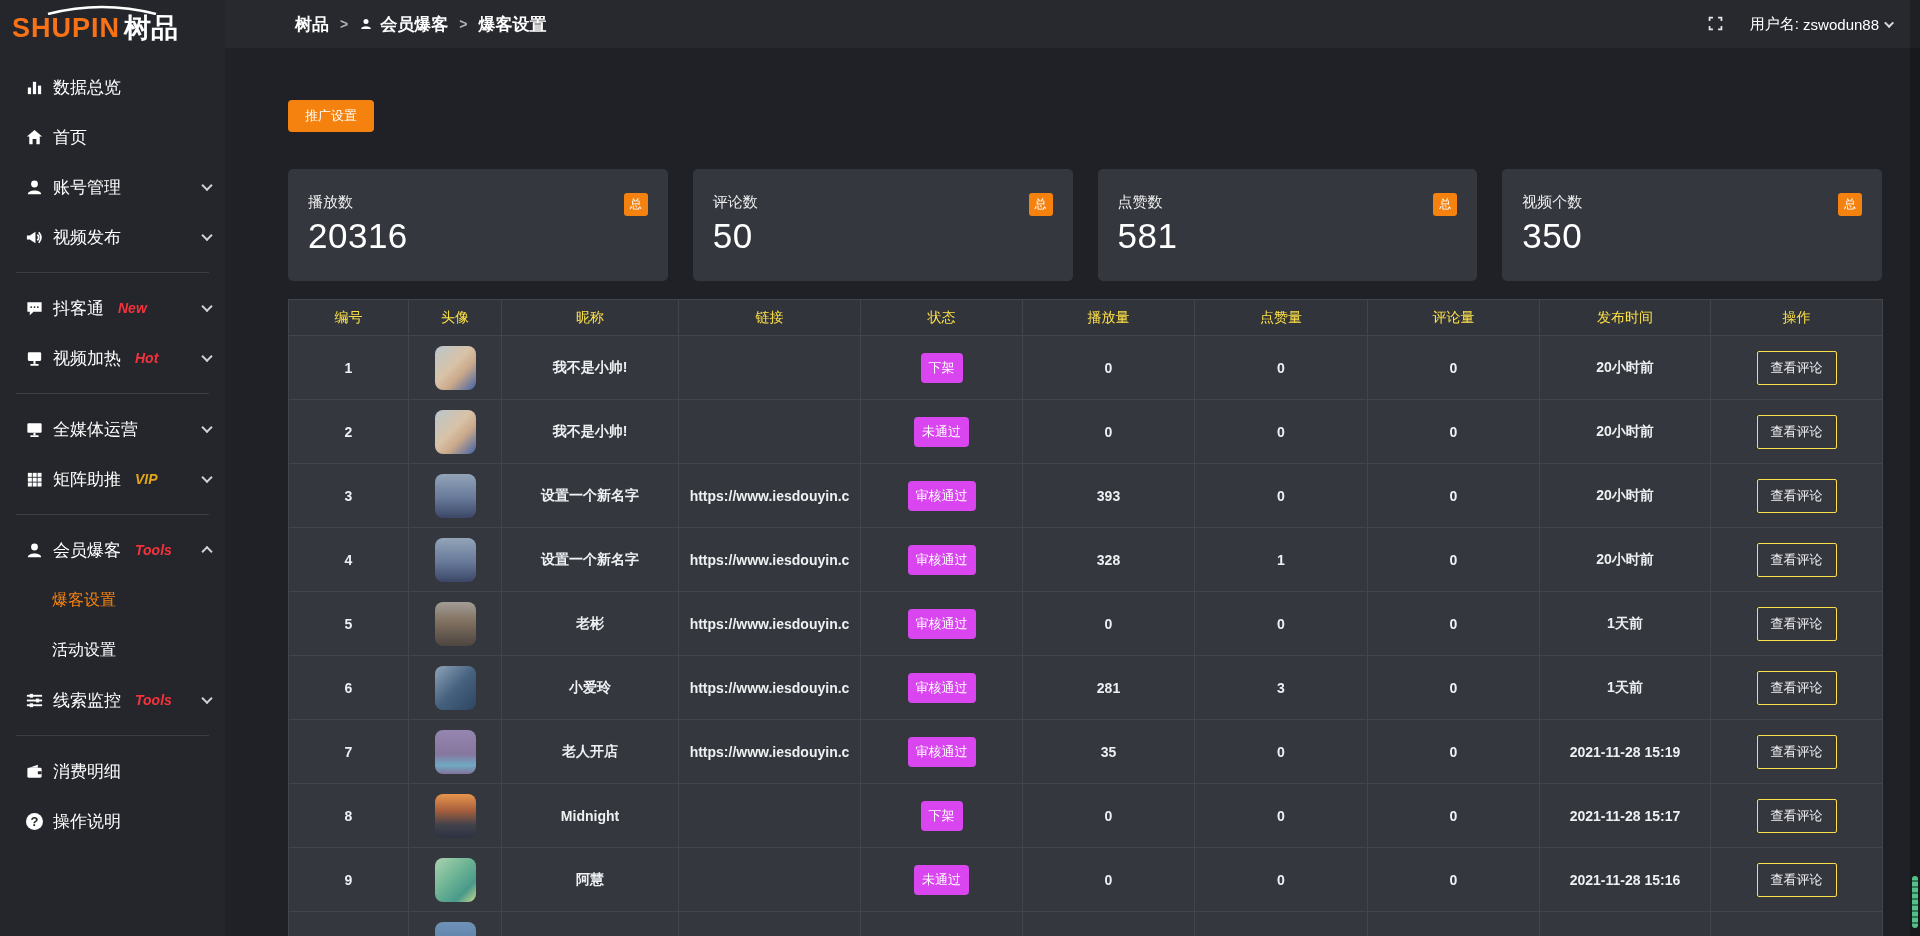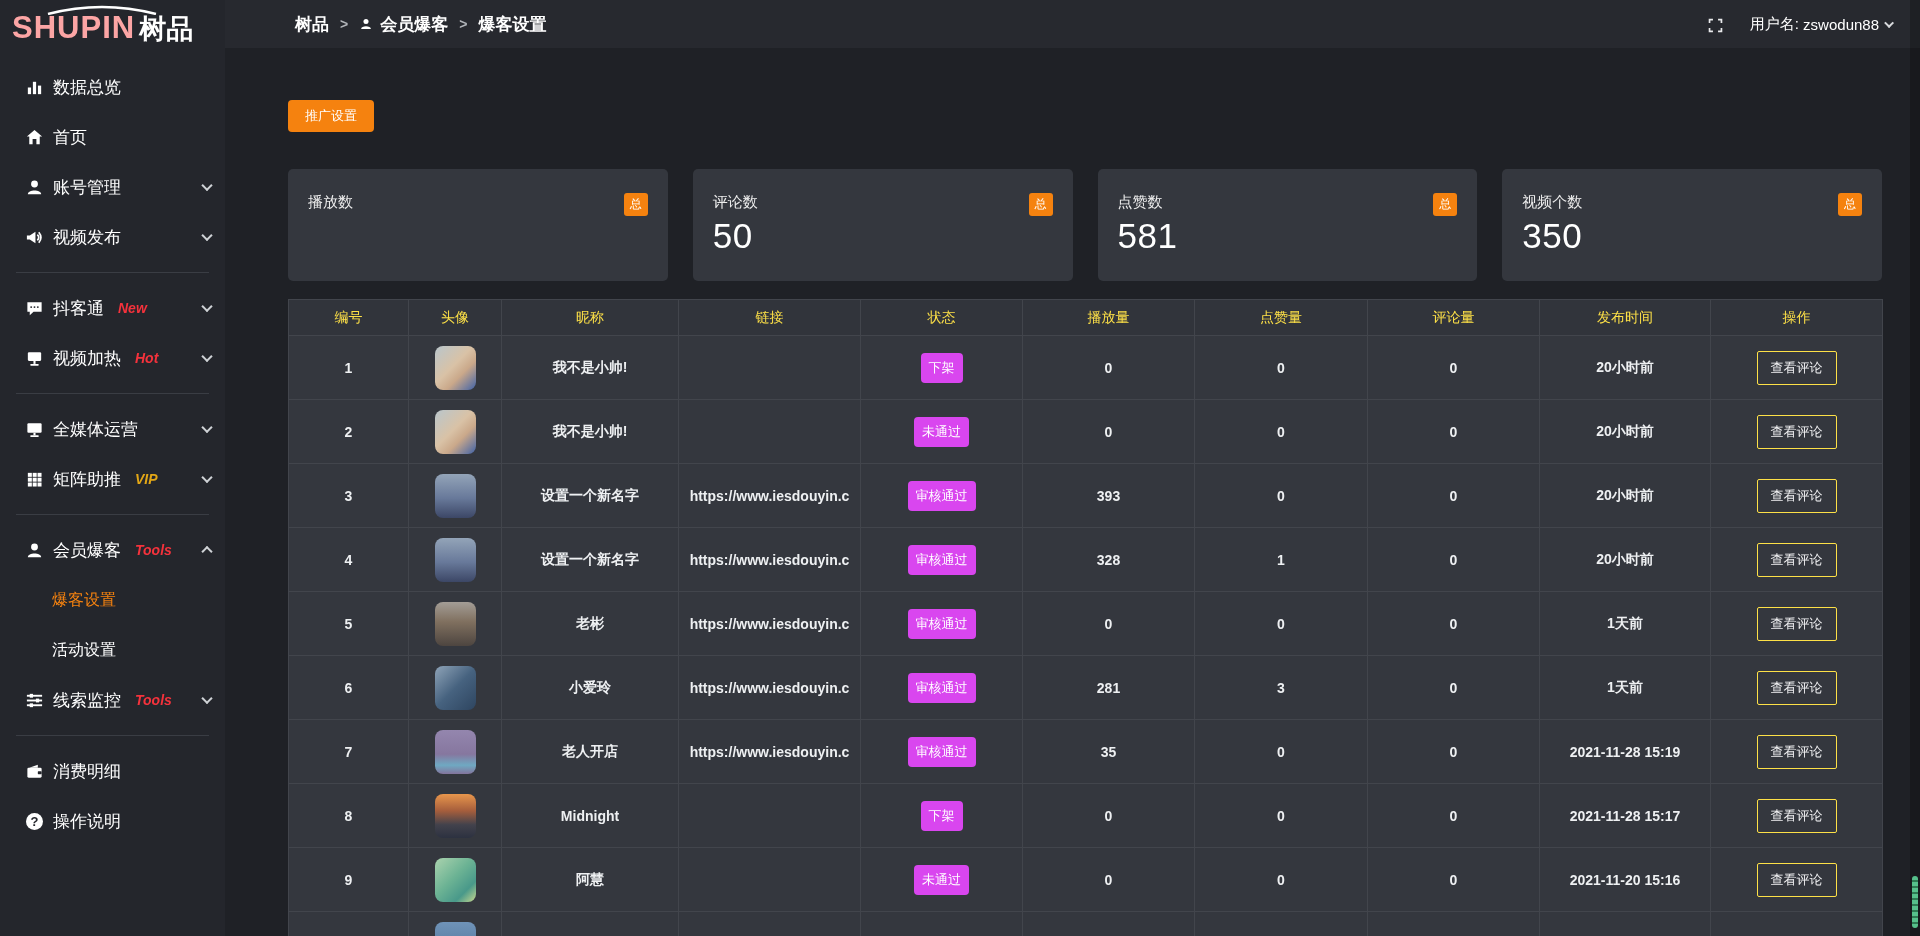--- a/index.html
+++ b/index.html
@@ -3,21 +3,21 @@
 <meta charset="utf-8">
 <style>
   * { margin:0; padding:0; box-sizing:border-box; }
   html,body { width:1920px; height:936px; overflow:hidden; background:#1f2126;
     font-family:"Liberation Sans", sans-serif; color:#fff; }
 
   
   .sidebar { position:fixed; left:0; top:0; width:225px; height:936px; background:#24262c; z-index:5; }
   .logo { height:62px; padding:10px 0 0 12px; position:relative; white-space:nowrap; }
   .logo-arc { position:absolute; left:46px; top:5px; }
-  .logo-en { font-size:31px; font-weight:800; letter-spacing:1px; color:#fca5a5; }
+  .logo-en { font-size:27px; font-weight:800; letter-spacing:1px; color:#f97316; }
   .logo-cn { font-size:27px; font-weight:800; color:#fff; margin-left:4px; }
   .menu-item { position:relative; height:50px; display:flex; align-items:center; padding-left:25px; cursor:pointer; }
   .menu-item .mi-icon { width:19px; height:19px; margin-right:9px; display:inline-flex; align-items:center; justify-content:center; flex:0 0 19px; }
   .menu-item .mi-label { font-size:17px; color:#ffffff; }
   .menu-item.submenu { padding-left:52px; height:50px; }
   .menu-item.submenu .mi-label { font-size:16px; }
   .menu-item.active .mi-label { color:#f5820f; }
   .mi-badge { font-size:14px; font-weight:700; font-style:italic; margin-left:14px; }
   .chevron { position:absolute; right:14px; top:50%; width:8px; height:8px;
     border-left:2px solid #cfd2d6; border-bottom:2px solid #cfd2d6; }
@@ -27,21 +27,21 @@
   .help-circle { width:17px; height:17px; border-radius:50%; background:#fff; color:#24262c;
     font-size:13px; font-weight:700; display:flex; align-items:center; justify-content:center; }
 
   
   .topbar { margin-left:225px; height:48px; background:#27292f; display:flex; align-items:center; padding:0 26px 0 63px; }
   .crumb { display:flex; align-items:center; gap:7px; cursor:pointer; }
   .crumb-label { font-size:17px; font-weight:600; color:#fff; }
   .crumb-sep { color:#b2b5ba; font-size:14px; font-weight:700; margin:0 11px; }
   .app-sq { width:12px; height:12px; background:#fff; border-radius:2px; position:relative; }
   .app-sq::after { content:""; position:absolute; right:2px; bottom:2px; width:4px; height:4px; background:#27292f; }
-  .topbar-right { margin-left:auto; display:flex; align-items:flex-end; gap:26px; }
+  .topbar-right { margin-left:auto; display:flex; align-items:flex-start; gap:26px; }
   .fs-btn { display:flex; cursor:pointer; }
   .user-box { display:flex; align-items:center; font-size:15px; color:#fff; cursor:pointer; }
   .user-chev { width:7px; height:7px; border-left:2px solid #d8dadd; border-bottom:2px solid #d8dadd;
     transform:rotate(-45deg) translateY(-2px); margin-left:8px; }
 
   
   .content { margin-left:225px; height:888px; padding:0 38px 0 63px; overflow:hidden; }
   .promo-btn { margin-top:52px; height:32px; padding:0 17px; background:#f5820f; color:#fff;
     border:none; border-radius:4px; font-size:13px; font-family:inherit; cursor:pointer; display:block; }
 
@@ -266,20 +266,21 @@
       <span class="user-chev"></span>
     </span>
   </div>
 </div>
 
 <div class="content">
   <button class="promo-btn">推广设置</button>
   <div class="cards" id="cards">
       <div class="card">
         <div class="card-label">播放数</div>
+        <div class="card-value">20316</div>
         <span class="card-badge">总</span>
       </div>
       <div class="card">
         <div class="card-label">评论数</div>
         <div class="card-value">50</div>
         <span class="card-badge">总</span>
       </div>
       <div class="card">
         <div class="card-label">点赞数</div>
         <div class="card-value">581</div>
@@ -435,21 +436,21 @@
           <td>9</td>
           <td>
             <div class="avatar" style="background: linear-gradient(135deg, rgb(171, 211, 174) 0%, rgb(108, 179, 148) 45%, rgb(73, 153, 138) 75%, rgb(201, 217, 143) 100%);"></div>
           </td>
           <td>阿慧</td>
           <td class="link-cell"></td>
           <td><span class="status-badge">未通过</span></td>
           <td>0</td>
           <td>0</td>
           <td>0</td>
-          <td>2021-11-20 15:16</td>
+          <td>2021-11-28 15:16</td>
           <td><button class="action-btn">查看评论</button></td>
         </tr>
         <tr>
           <td></td>
           <td>
             <div class="avatar" style="background: linear-gradient(rgb(111, 147, 184) 0%, rgb(74, 110, 148) 100%);"></div>
           </td>
           <td></td>
           <td class="link-cell"></td>
           <td></td>

